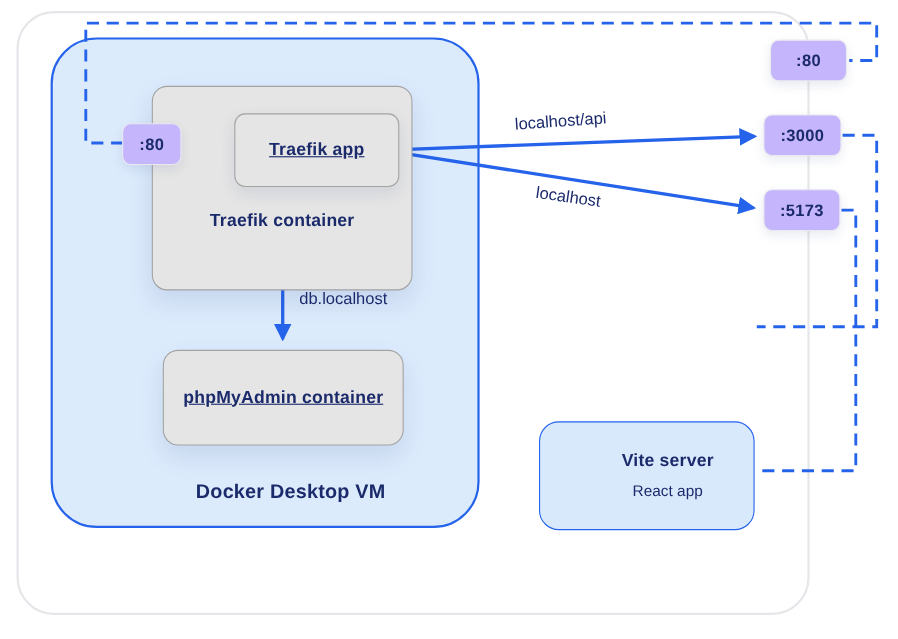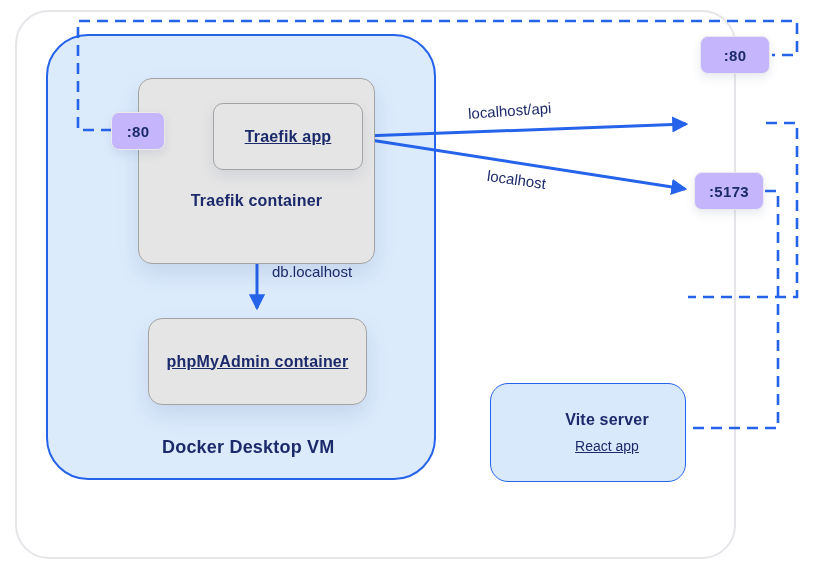--- a/index.html
+++ b/index.html
@@ -58,24 +58,24 @@
 
   
   .bluebox{
     background:#d9e9fc;border:1.6px solid #2563eb;border-radius:18px;
     z-index:4;display:flex;flex-direction:column;align-items:center;justify-content:center;
   }
   .apibox{left:490px;top:247px;width:196px;height:99px;
     font-weight:700;font-size:16px;letter-spacing:.3px;}
   .vitebox{left:490px;top:383px;width:196px;height:99px;gap:9px;padding-left:38px;}
   .vitebox .title{font-weight:700;font-size:16px;letter-spacing:.2px;}
-  .vitebox .subtitle{font-weight:400;font-size:14px;text-decoration:underline;}
+  .vitebox .subtitle{font-weight:400;font-size:14px;}
 
   
-  .zone-label{z-index:5;font-weight:700;white-space:nowrap;}
+  .zone-label{z-index:5;font-weight:700;white-space:nowrap;margin-left:16px;}
   .dockervm-label{left:162px;top:437px;font-size:18px;letter-spacing:.2px;}
   .host-label{left:318px;top:510px;font-size:17px;letter-spacing:.2px;}
 
   
   .edge-label{z-index:5;font-weight:400;font-size:15px;white-space:nowrap;color:#1b2a6b;}
   .lbl-db{left:272px;top:263px;}
   .lbl-api{left:468px;top:102px;transform:rotate(-4deg);}
   .lbl-web{left:487px;top:171px;transform:rotate(8deg);}
 
   svg.connections{
@@ -132,20 +132,23 @@
 
 
   <div class="abs bluebox vitebox">
     <span class="title">Vite server</span>
     <span class="subtitle">React app</span>
   </div>
 
   <div class="abs port port-80-external">
     <span>:80</span>
   </div>
+  <div class="abs port port-3000">
+    <span>:3000</span>
+  </div>
   <div class="abs port port-5173">
     <span>:5173</span>
   </div>
 
   <div class="abs zone-label dockervm-label">Docker Desktop VM</div>
 
   <div class="abs edge-label lbl-db">db.localhost</div>
   <div class="abs edge-label lbl-api">localhost/api</div>
   <div class="abs edge-label lbl-web">localhost</div>
 

